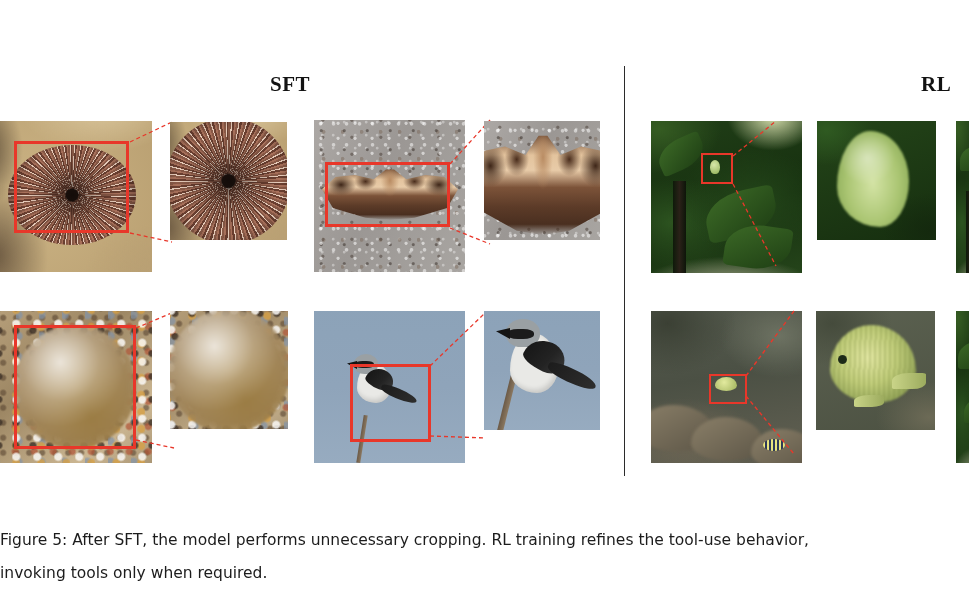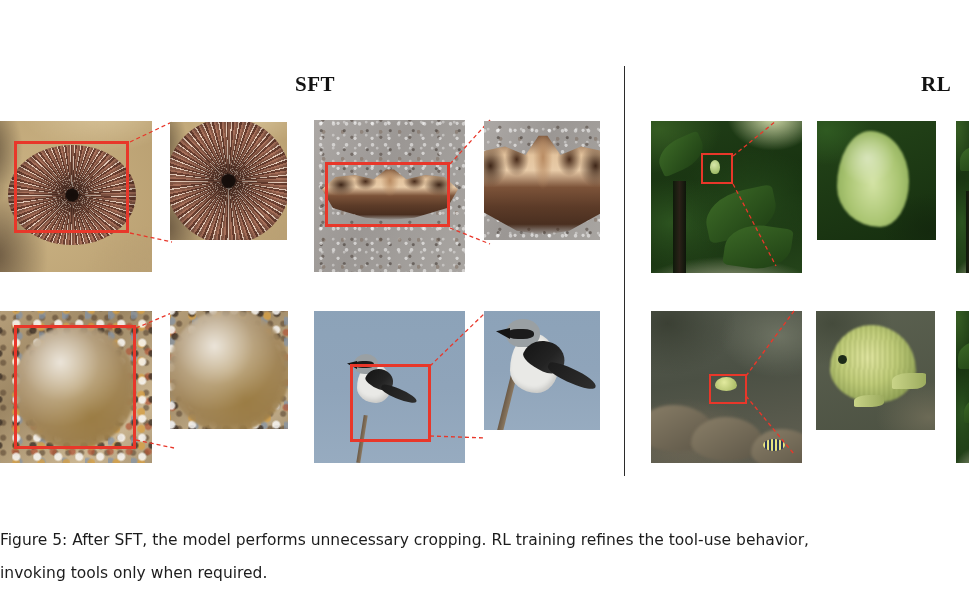--- a/index.html
+++ b/index.html
@@ -23,21 +23,21 @@
   
   .col-header {
     position: absolute;
     font-family: "Liberation Serif", serif;
     font-weight: bold;
     font-size: 21px;
     letter-spacing: 0.5px;
     color: #121212;
     white-space: nowrap;
   }
-  .col-header.sft { left: 295px; top: 72px; }
+  .col-header.sft { left: 270px; top: 72px; }
   .col-header.rl  { left: 921px; top: 72px; }
 
   
   .divider {
     position: absolute;
     left: 624px;
     top: 66px;
     width: 1px;
     height: 410px;
     background: #2b2b2b;

